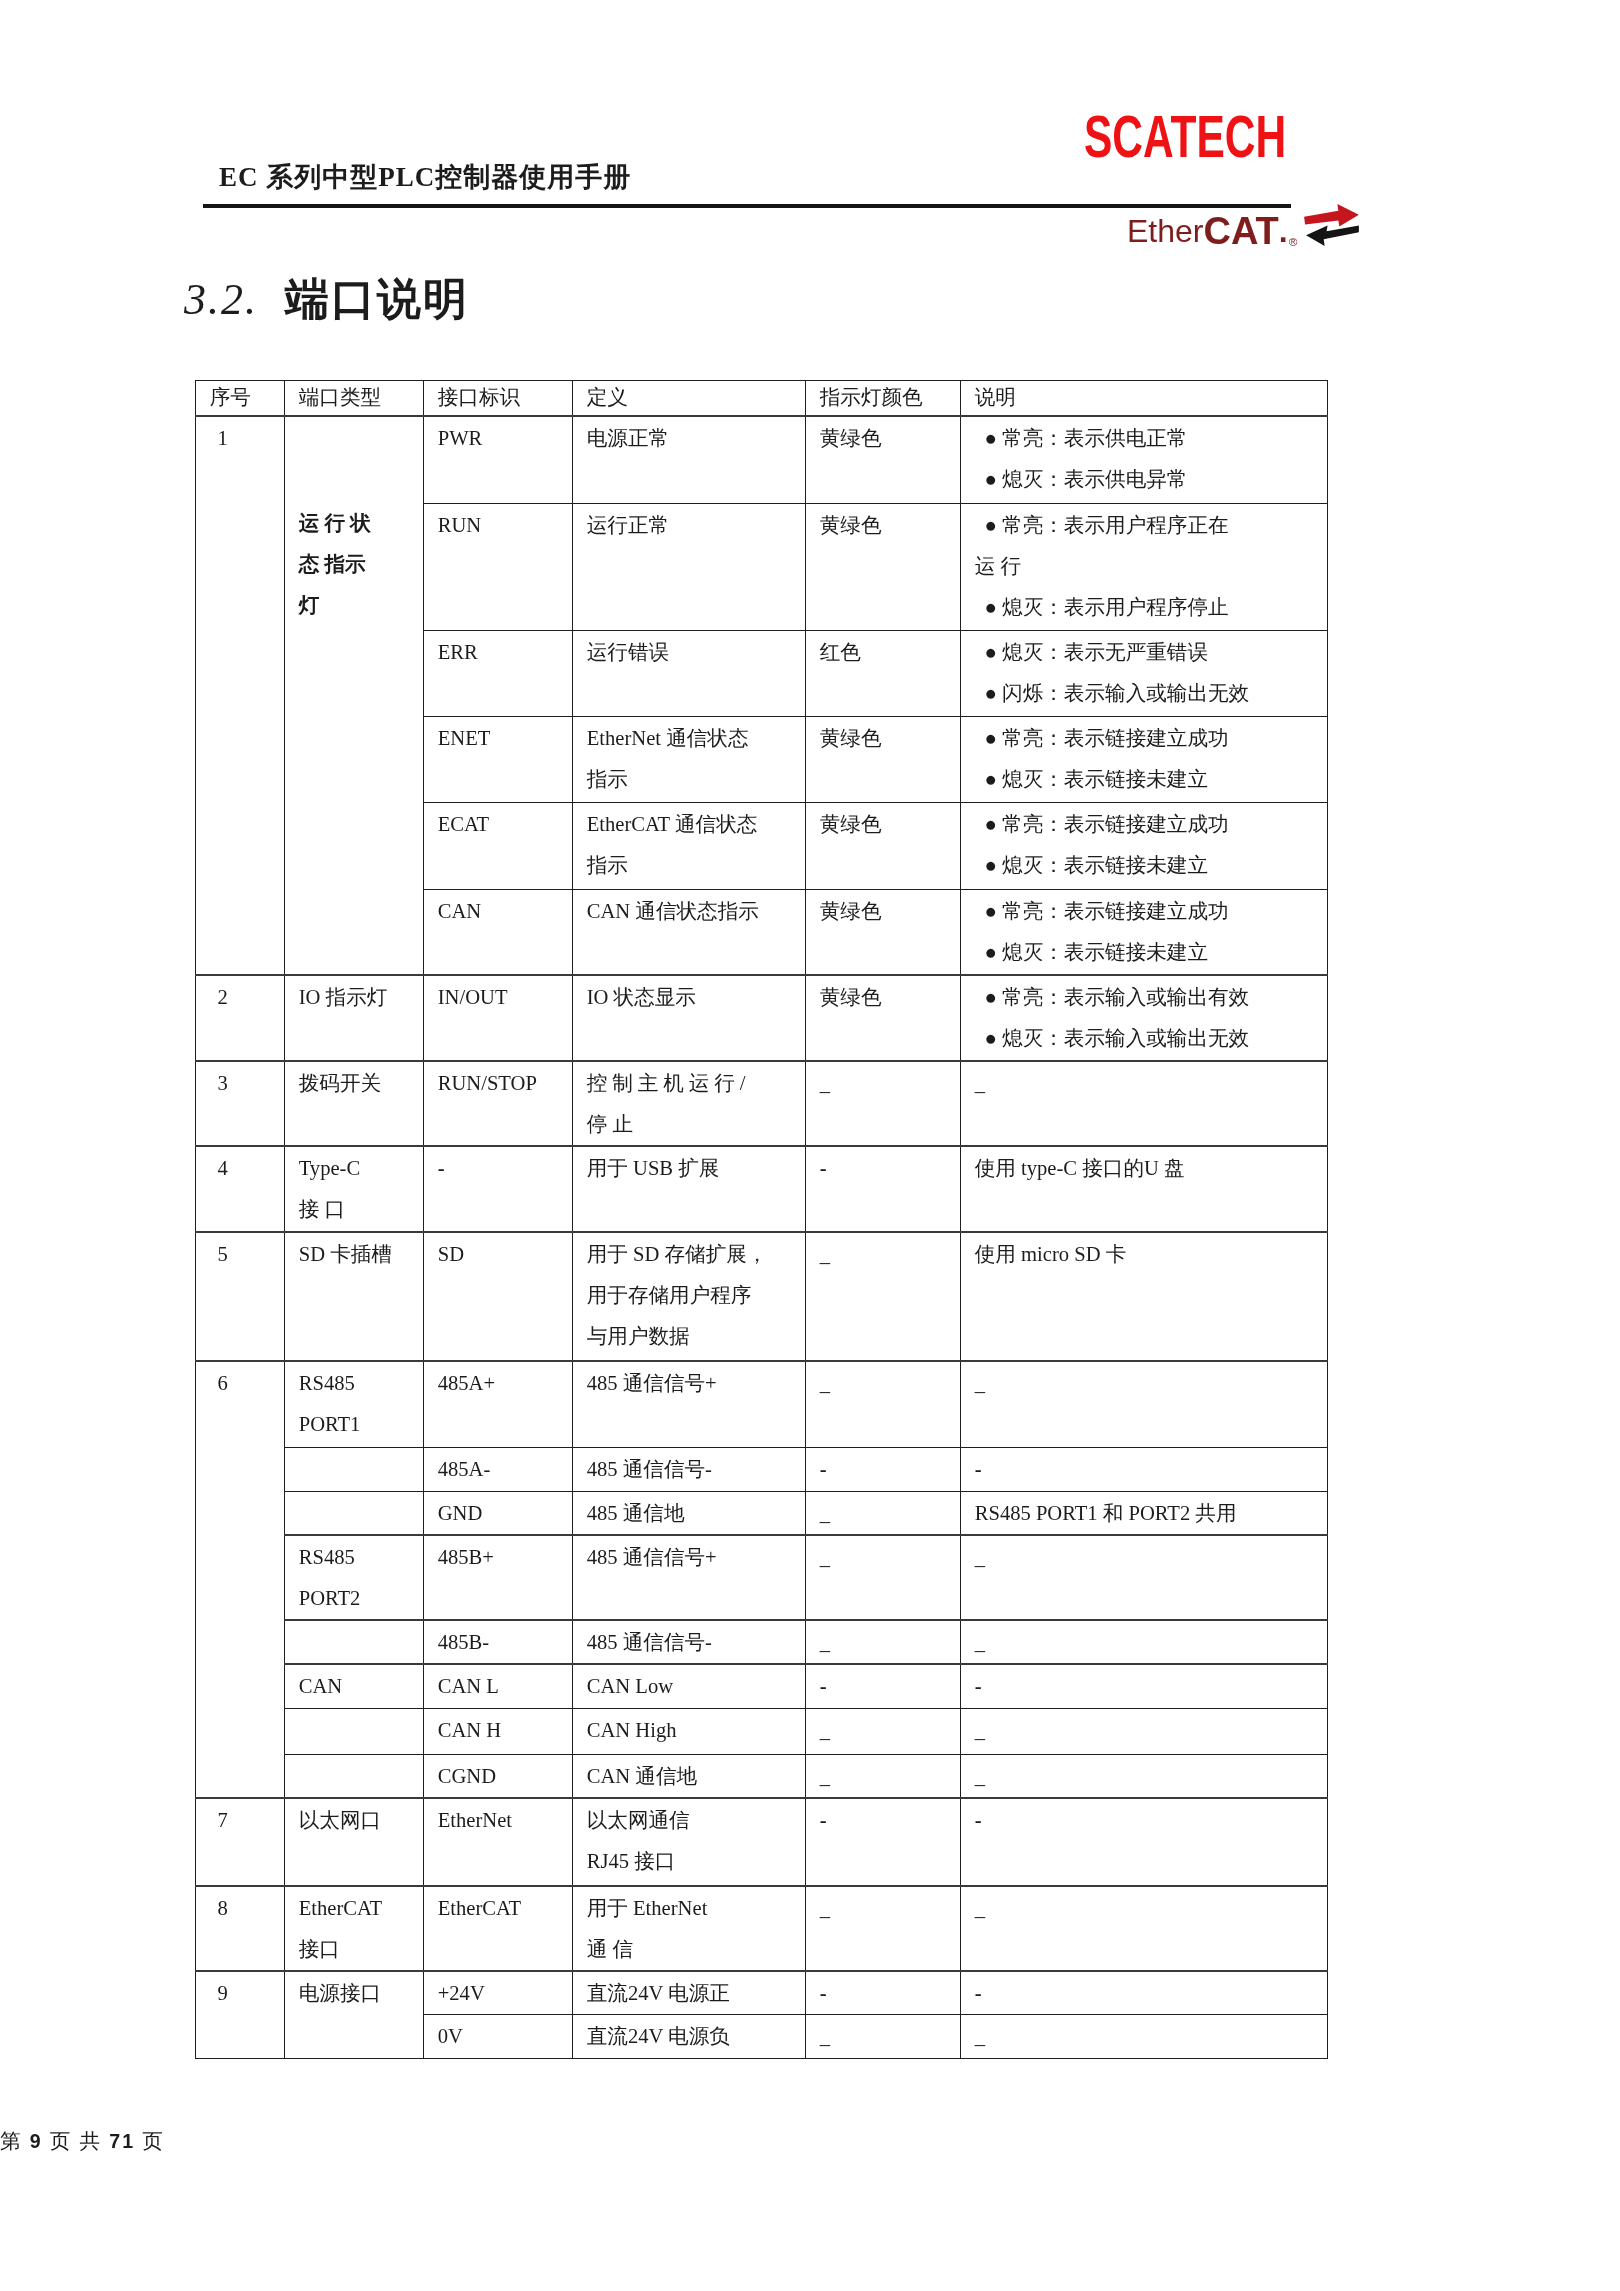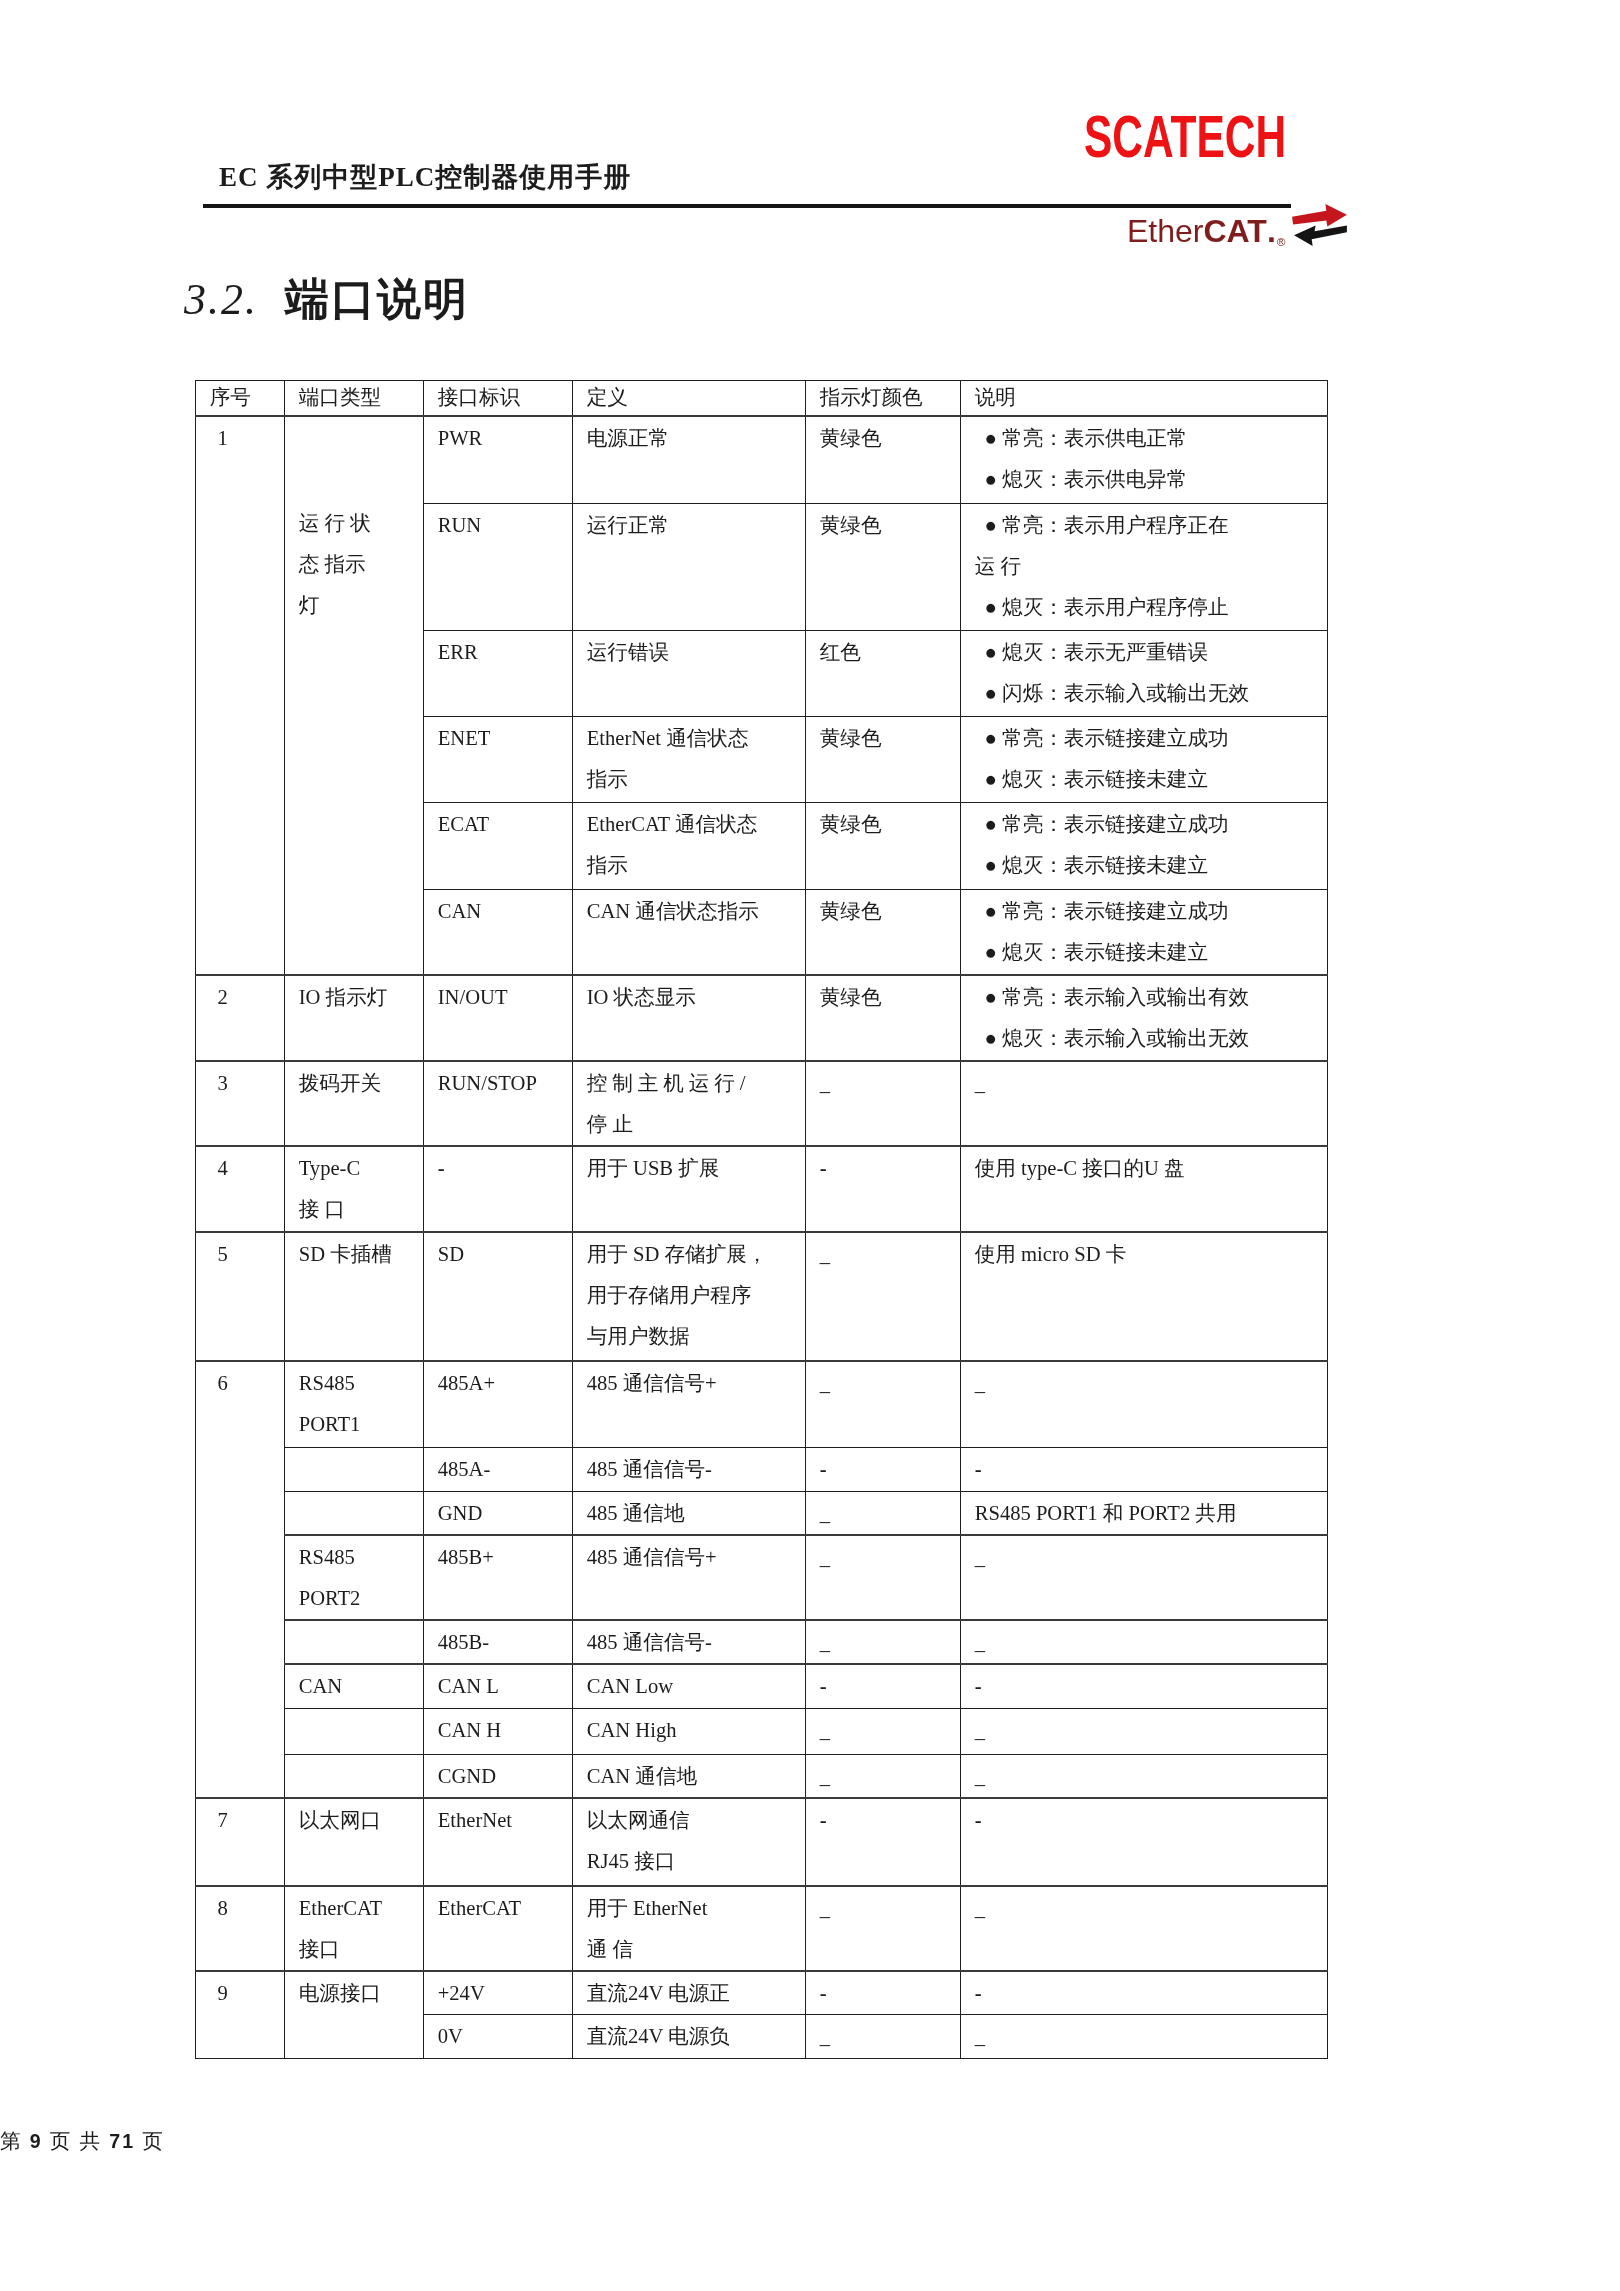--- a/index.html
+++ b/index.html
@@ -19,21 +19,21 @@
   .brand{
     position:absolute;left:1084px;top:108px;font-family:"Liberation Sans",sans-serif;
     font-weight:700;font-size:59px;line-height:59px;color:#ee1214;
     transform:scaleX(0.72);transform-origin:left top;letter-spacing:0px;white-space:nowrap;
   }
   .ethercat{
     position:absolute;left:1127px;top:210px;height:43px;display:flex;align-items:center;
     white-space:nowrap;color:#7f1d1d;font-family:"Liberation Sans",sans-serif;
   }
   .ethercat .et-reg{font-size:32px;font-weight:400;letter-spacing:0;}
-  .ethercat .et-bold{font-size:32px;font-weight:800;letter-spacing:0;}
+  .ethercat .et-bold{font-size:38px;font-weight:800;letter-spacing:0;}
   .ethercat .et-period{font-size:32px;font-weight:800;}
   .ethercat .et-r{font-size:11.8px;align-self:flex-end;margin:0 3.9px 3.9px 1px;}
   .ethercat svg{margin-left:2px;margin-top:-13.7px;}
   
   .section-title{
     position:absolute;left:184px;top:274px;font-size:44px;line-height:51px;white-space:nowrap;
   }
   .section-title .st-num{font-weight:400;letter-spacing:2px;font-style:italic;}
   .section-title .st-text{font-weight:700;letter-spacing:2px;margin-left:27px;}
   
@@ -45,21 +45,21 @@
   .port-table th,.port-table td{
     border:1px solid #1f1f1f;vertical-align:top;text-align:left;
     padding:1px 3.9px 0 13.7px;font-weight:400;overflow:hidden;
   }
   .port-table thead th{
     height:33px;line-height:31px;border-bottom:2.9px solid #3a3a3a;
   }
   tr.sec td{border-top:2.9px solid #3a3a3a;}
   tr.thick td{border-top:2px solid #3a3a3a;}
   td.num{padding-left:21.6px;}
-  td.typecell-pad{padding-top:86px;}
+  td.typecell-pad{padding-top:86px;font-weight:bold;}
   td.bd{font-weight:700;}
   .bl{padding-left:9.8px;}       
   .ls{letter-spacing:4.9px;}      
   .h43{height:42px}.h45{height:44px}.h47{height:46px}.h85{height:83px}
   .h87{height:85px}.h88{height:86px}.h89{height:87px}.h90{height:88px}
   .h130{height:127px}.h132{height:129px}
   
   .page-footer{
     position:absolute;left:0;top:2127px;width:1620px;
     font-size:20.6px;letter-spacing:2px;

